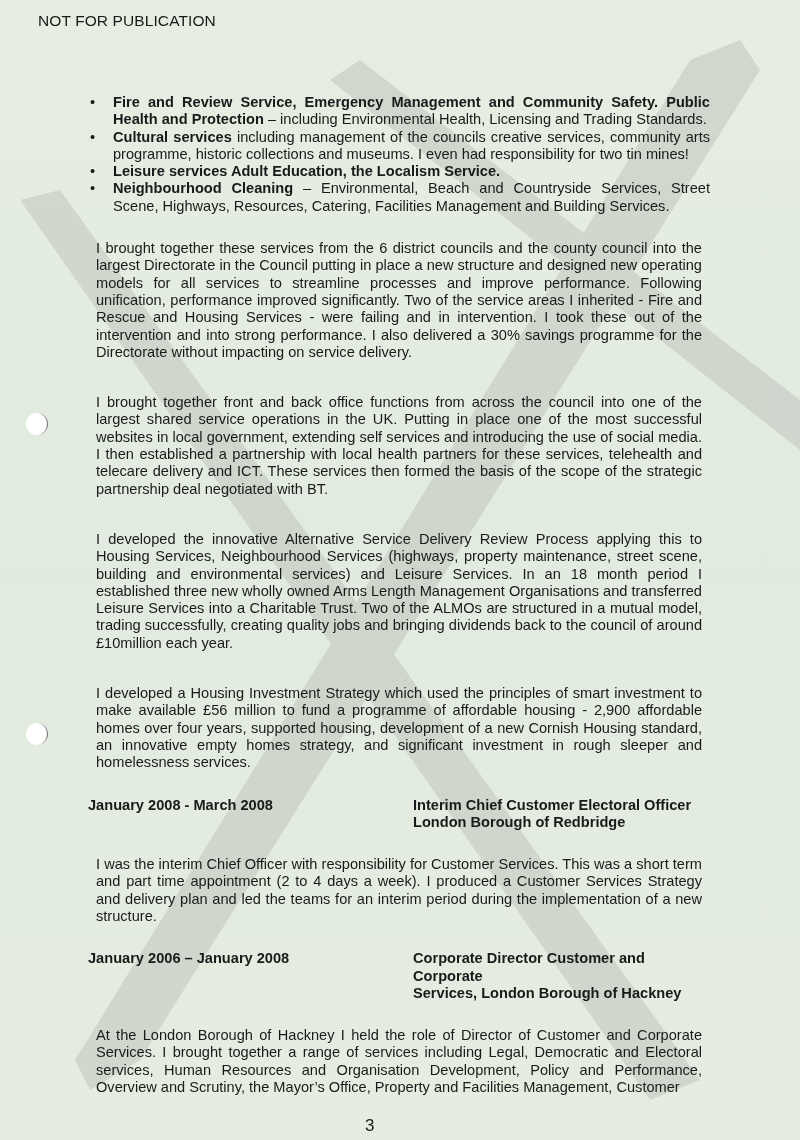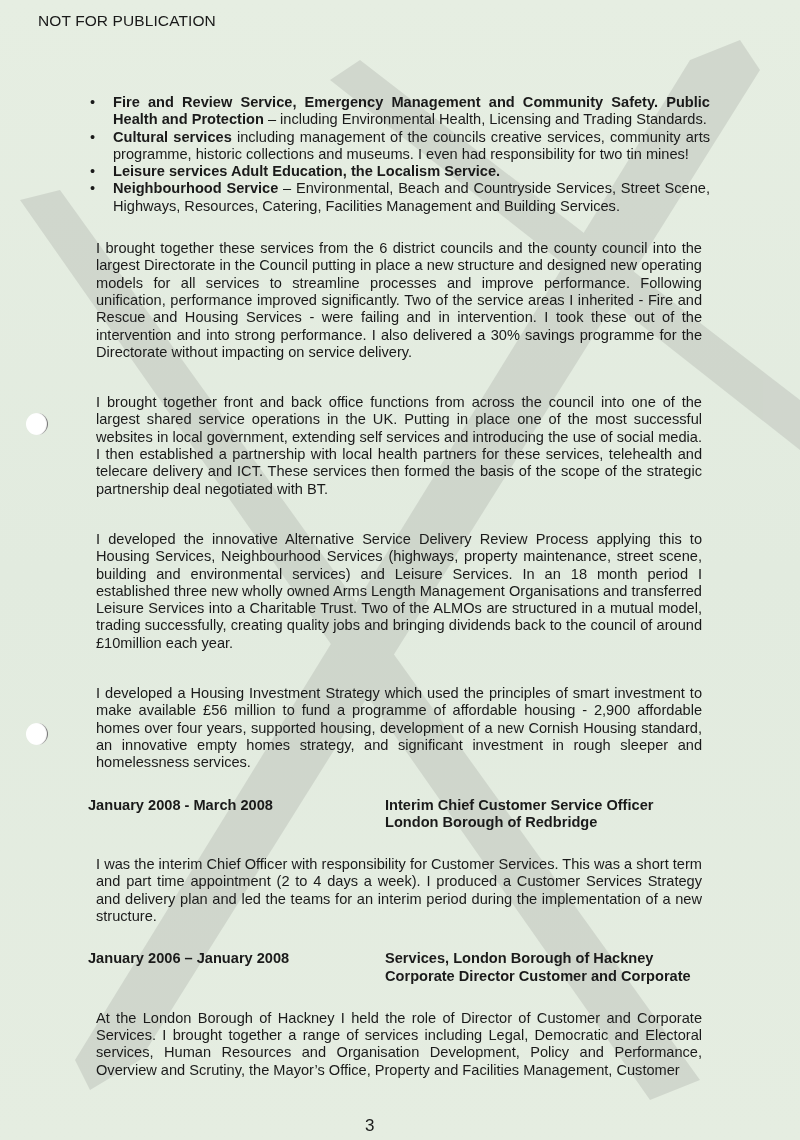--- a/index.html
+++ b/index.html
@@ -60,20 +60,21 @@
       top: 0;
     }
     .para {
       text-align: justify;
       margin: 8px;
     }
     .gap-lg { height: 17px; }
     .role {
       display: flex;
       font-weight: bold;
+      gap: 28px;
     }
     .role .dates {
       width: 297px;
       flex: none;
     }
     .role .title {
       flex: 1;
     }
     b { font-weight: bold; }
     .page-number {
@@ -119,54 +120,54 @@
       <li>
         <span class="bullet">•</span>
         <b>Cultural services</b><span> including management of the councils creative services, community arts programme, historic collections and museums. I even had responsibility for two tin mines!</span>
       </li>
       <li>
         <span class="bullet">•</span>
         <b>Leisure services Adult Education, the Localism Service.</b><span></span>
       </li>
       <li>
         <span class="bullet">•</span>
-        <b>Neighbourhood Service</b><span> – Environmental, Beach and Countryside Services, Street Scene, Highways, Resources, Catering, Facilities Management and Building Services.</span>
+        <b>Neighbourhood Cleaning</b><span> – Environmental, Beach and Countryside Services, Street Scene, Highways, Resources, Catering, Facilities Management and Building Services.</span>
       </li>
     </ul>
 
     <div class="gap-lg"></div>
     <p class="para">I brought together these services from the 6 district councils and the county council into the largest Directorate in the Council putting in place a new structure and designed new operating models for all services to streamline processes and improve performance. Following unification, performance improved significantly. Two of the service areas I inherited - Fire and Rescue and Housing Services - were failing and in intervention. I took these out of the intervention and into strong performance. I also delivered a 30% savings programme for the Directorate without impacting on service delivery.</p>
 
     <div class="gap-lg"></div>
     <p class="para">I brought together front and back office functions from across the council into one of the largest shared service operations in the UK. Putting in place one of the most successful websites in local government, extending self services and introducing the use of social media. I then established a partnership with local health partners for these services, telehealth and telecare delivery and ICT. These services then formed the basis of the scope of the strategic partnership deal negotiated with BT.</p>
 
     <div class="gap-lg"></div>
     <p class="para">I developed the innovative Alternative Service Delivery Review Process applying this to Housing Services, Neighbourhood Services (highways, property maintenance, street scene, building and environmental services) and Leisure Services. In an 18 month period I established three new wholly owned Arms Length Management Organisations and transferred Leisure Services into a Charitable Trust. Two of the ALMOs are structured in a mutual model, trading successfully, creating quality jobs and bringing dividends back to the council of around £10million each year.</p>
 
     <div class="gap-lg"></div>
     <p class="para">I developed a Housing Investment Strategy which used the principles of smart investment to make available £56 million to fund a programme of affordable housing - 2,900 affordable homes over four years, supported housing, development of a new Cornish Housing standard, an innovative empty homes strategy, and significant investment in rough sleeper and homelessness services.</p>
 
     <div class="gap-lg"></div>
     <div class="role">
       <div class="dates">January 2008 - March 2008</div>
       <div class="title">
-        <div>Interim Chief Customer Service Officer</div>
+        <div>Interim Chief Customer Electoral Officer</div>
         <div>London Borough of Redbridge</div>
       </div>
     </div>
 
     <div class="gap-lg"></div>
     <p class="para">I was the interim Chief Officer with responsibility for Customer Services. This was a short term and part time appointment (2 to 4 days a week). I produced a Customer Services Strategy and delivery plan and led the teams for an interim period during the implementation of a new structure.</p>
 
     <div class="gap-lg"></div>
     <div class="role">
       <div class="dates">January 2006 – January 2008</div>
       <div class="title">
+        <div>Corporate Director Customer and Corporate</div>
         <div>Services, London Borough of Hackney</div>
-        <div>Corporate Director Customer and Corporate</div>
       </div>
     </div>
 
     <div class="gap-lg"></div>
     <p class="para">At the London Borough of Hackney I held the role of Director of Customer and Corporate Services. I brought together a range of services including Legal, Democratic and Electoral services, Human Resources and Organisation Development, Policy and Performance, Overview and Scrutiny, the Mayor’s Office, Property and Facilities Management, Customer</p>
 
   </div>
 
   <div class="page-number">3</div>
 </div>

